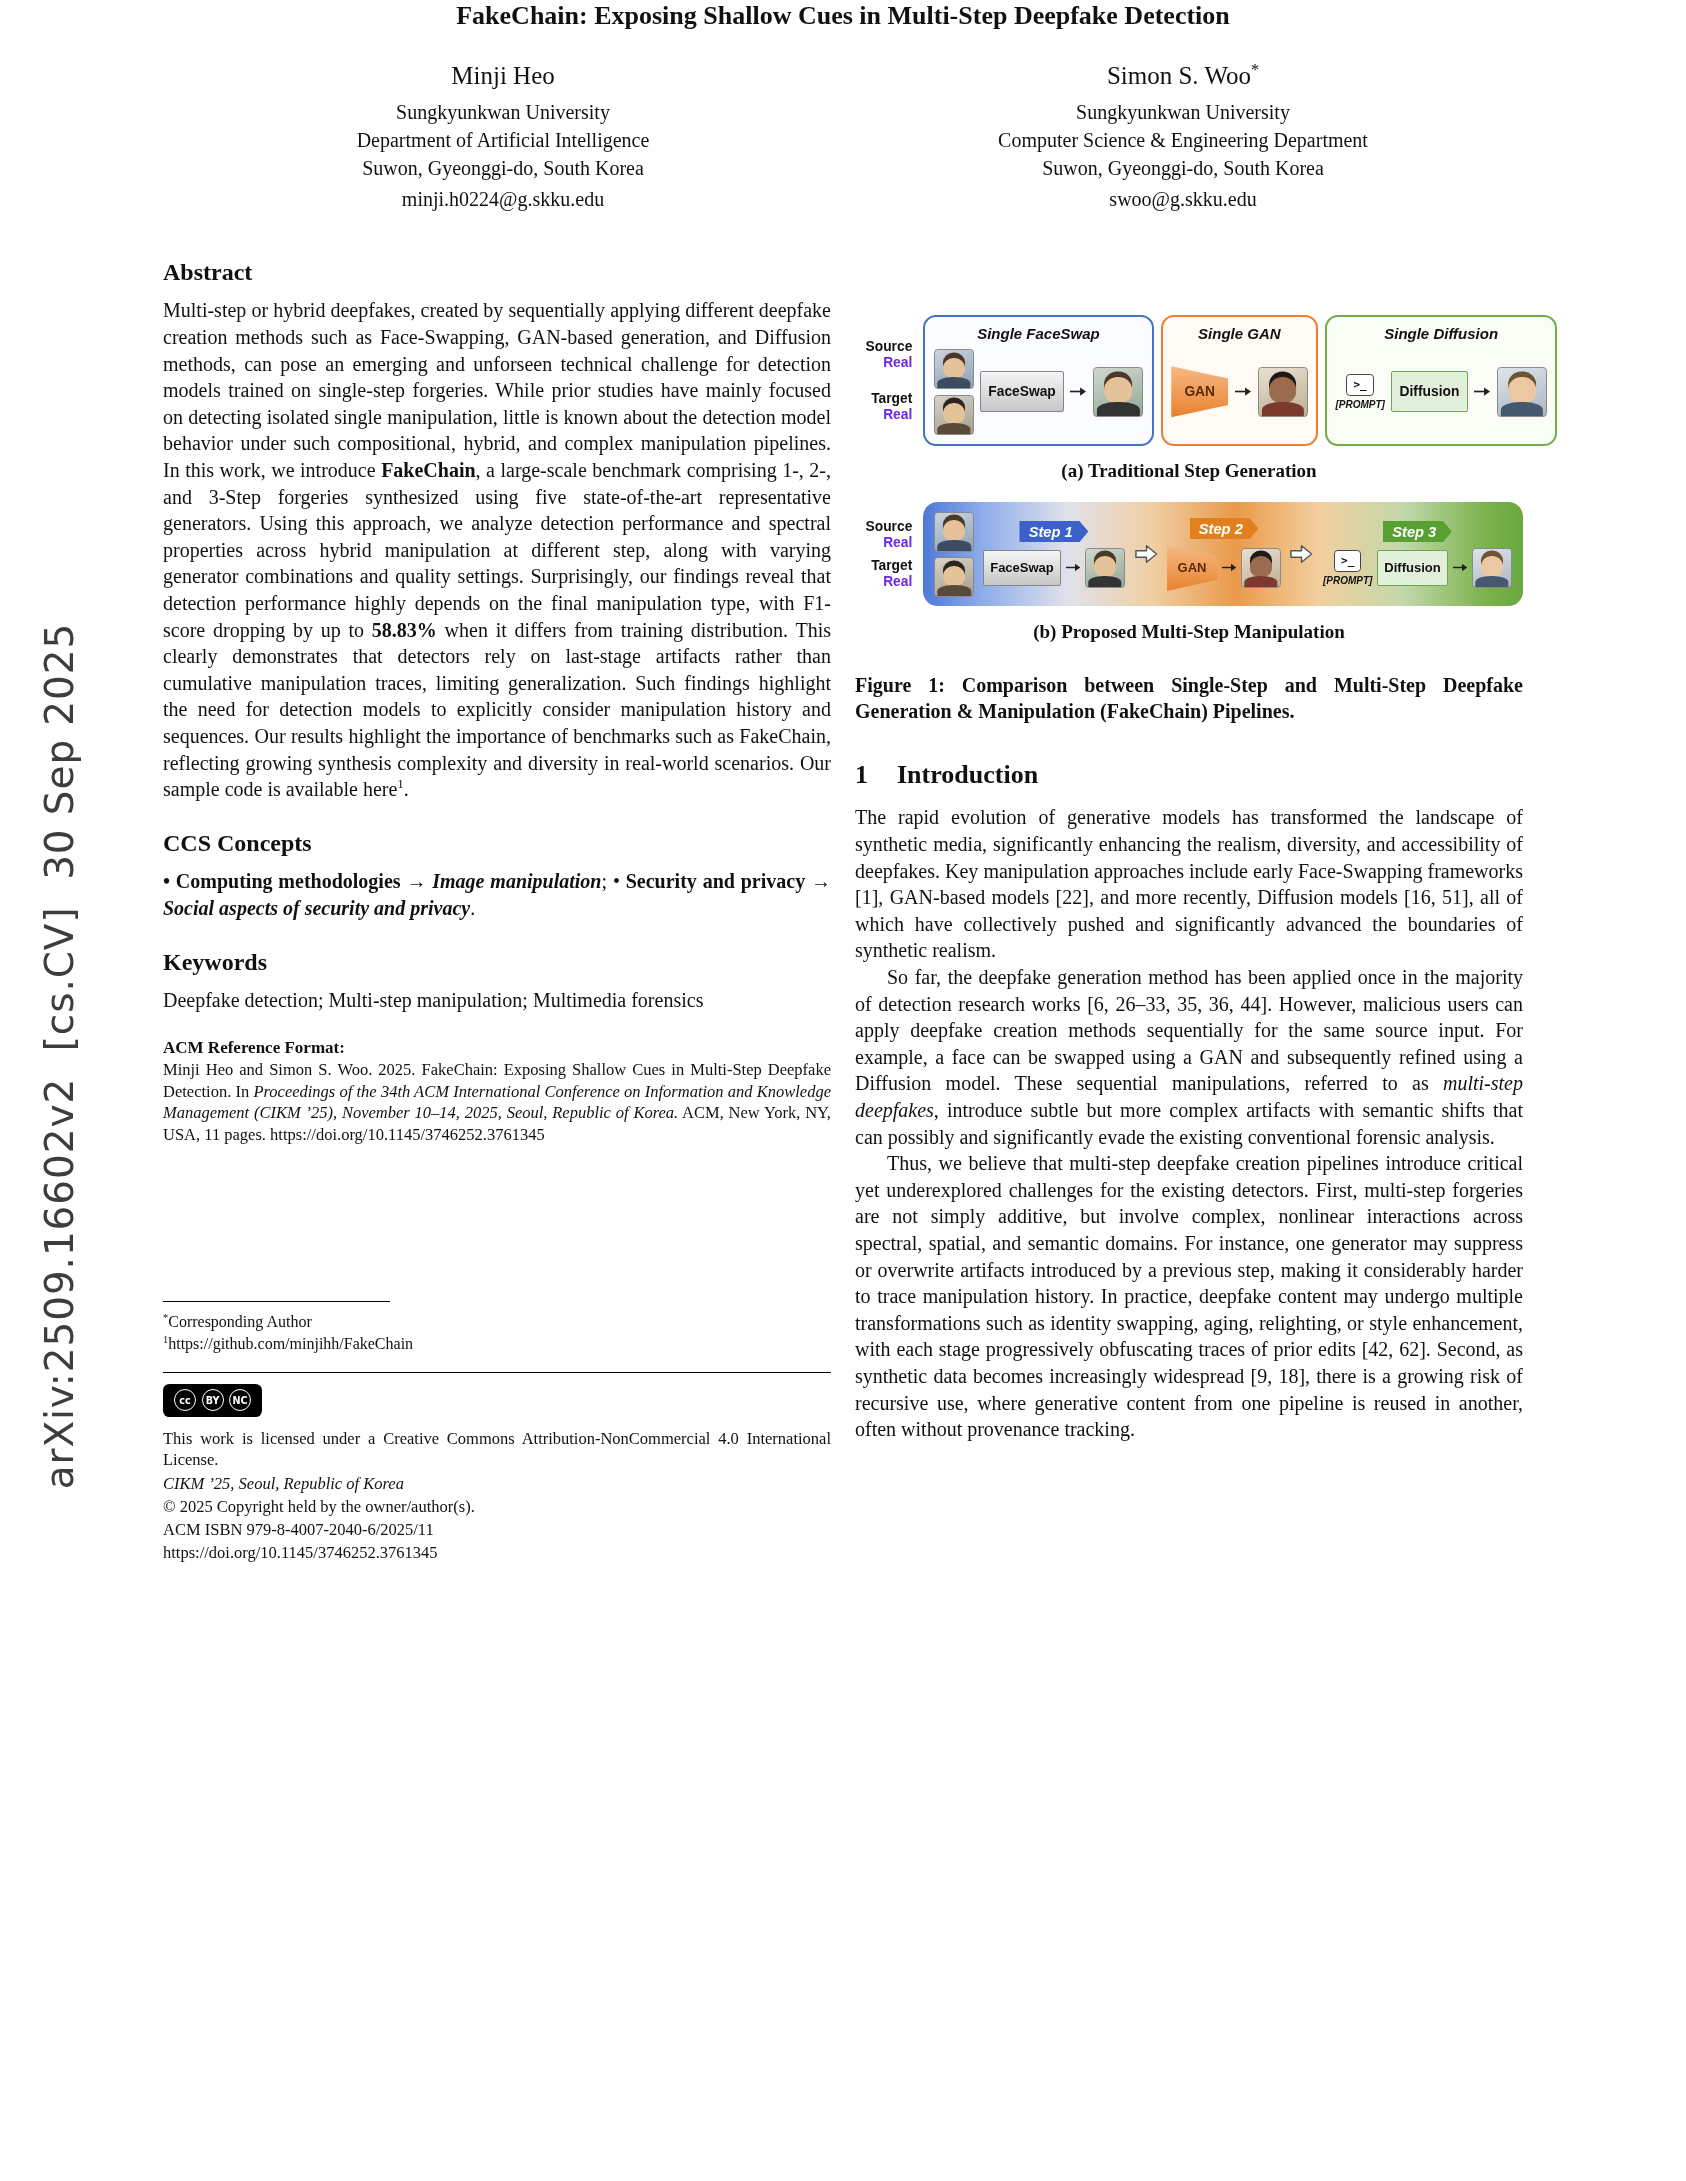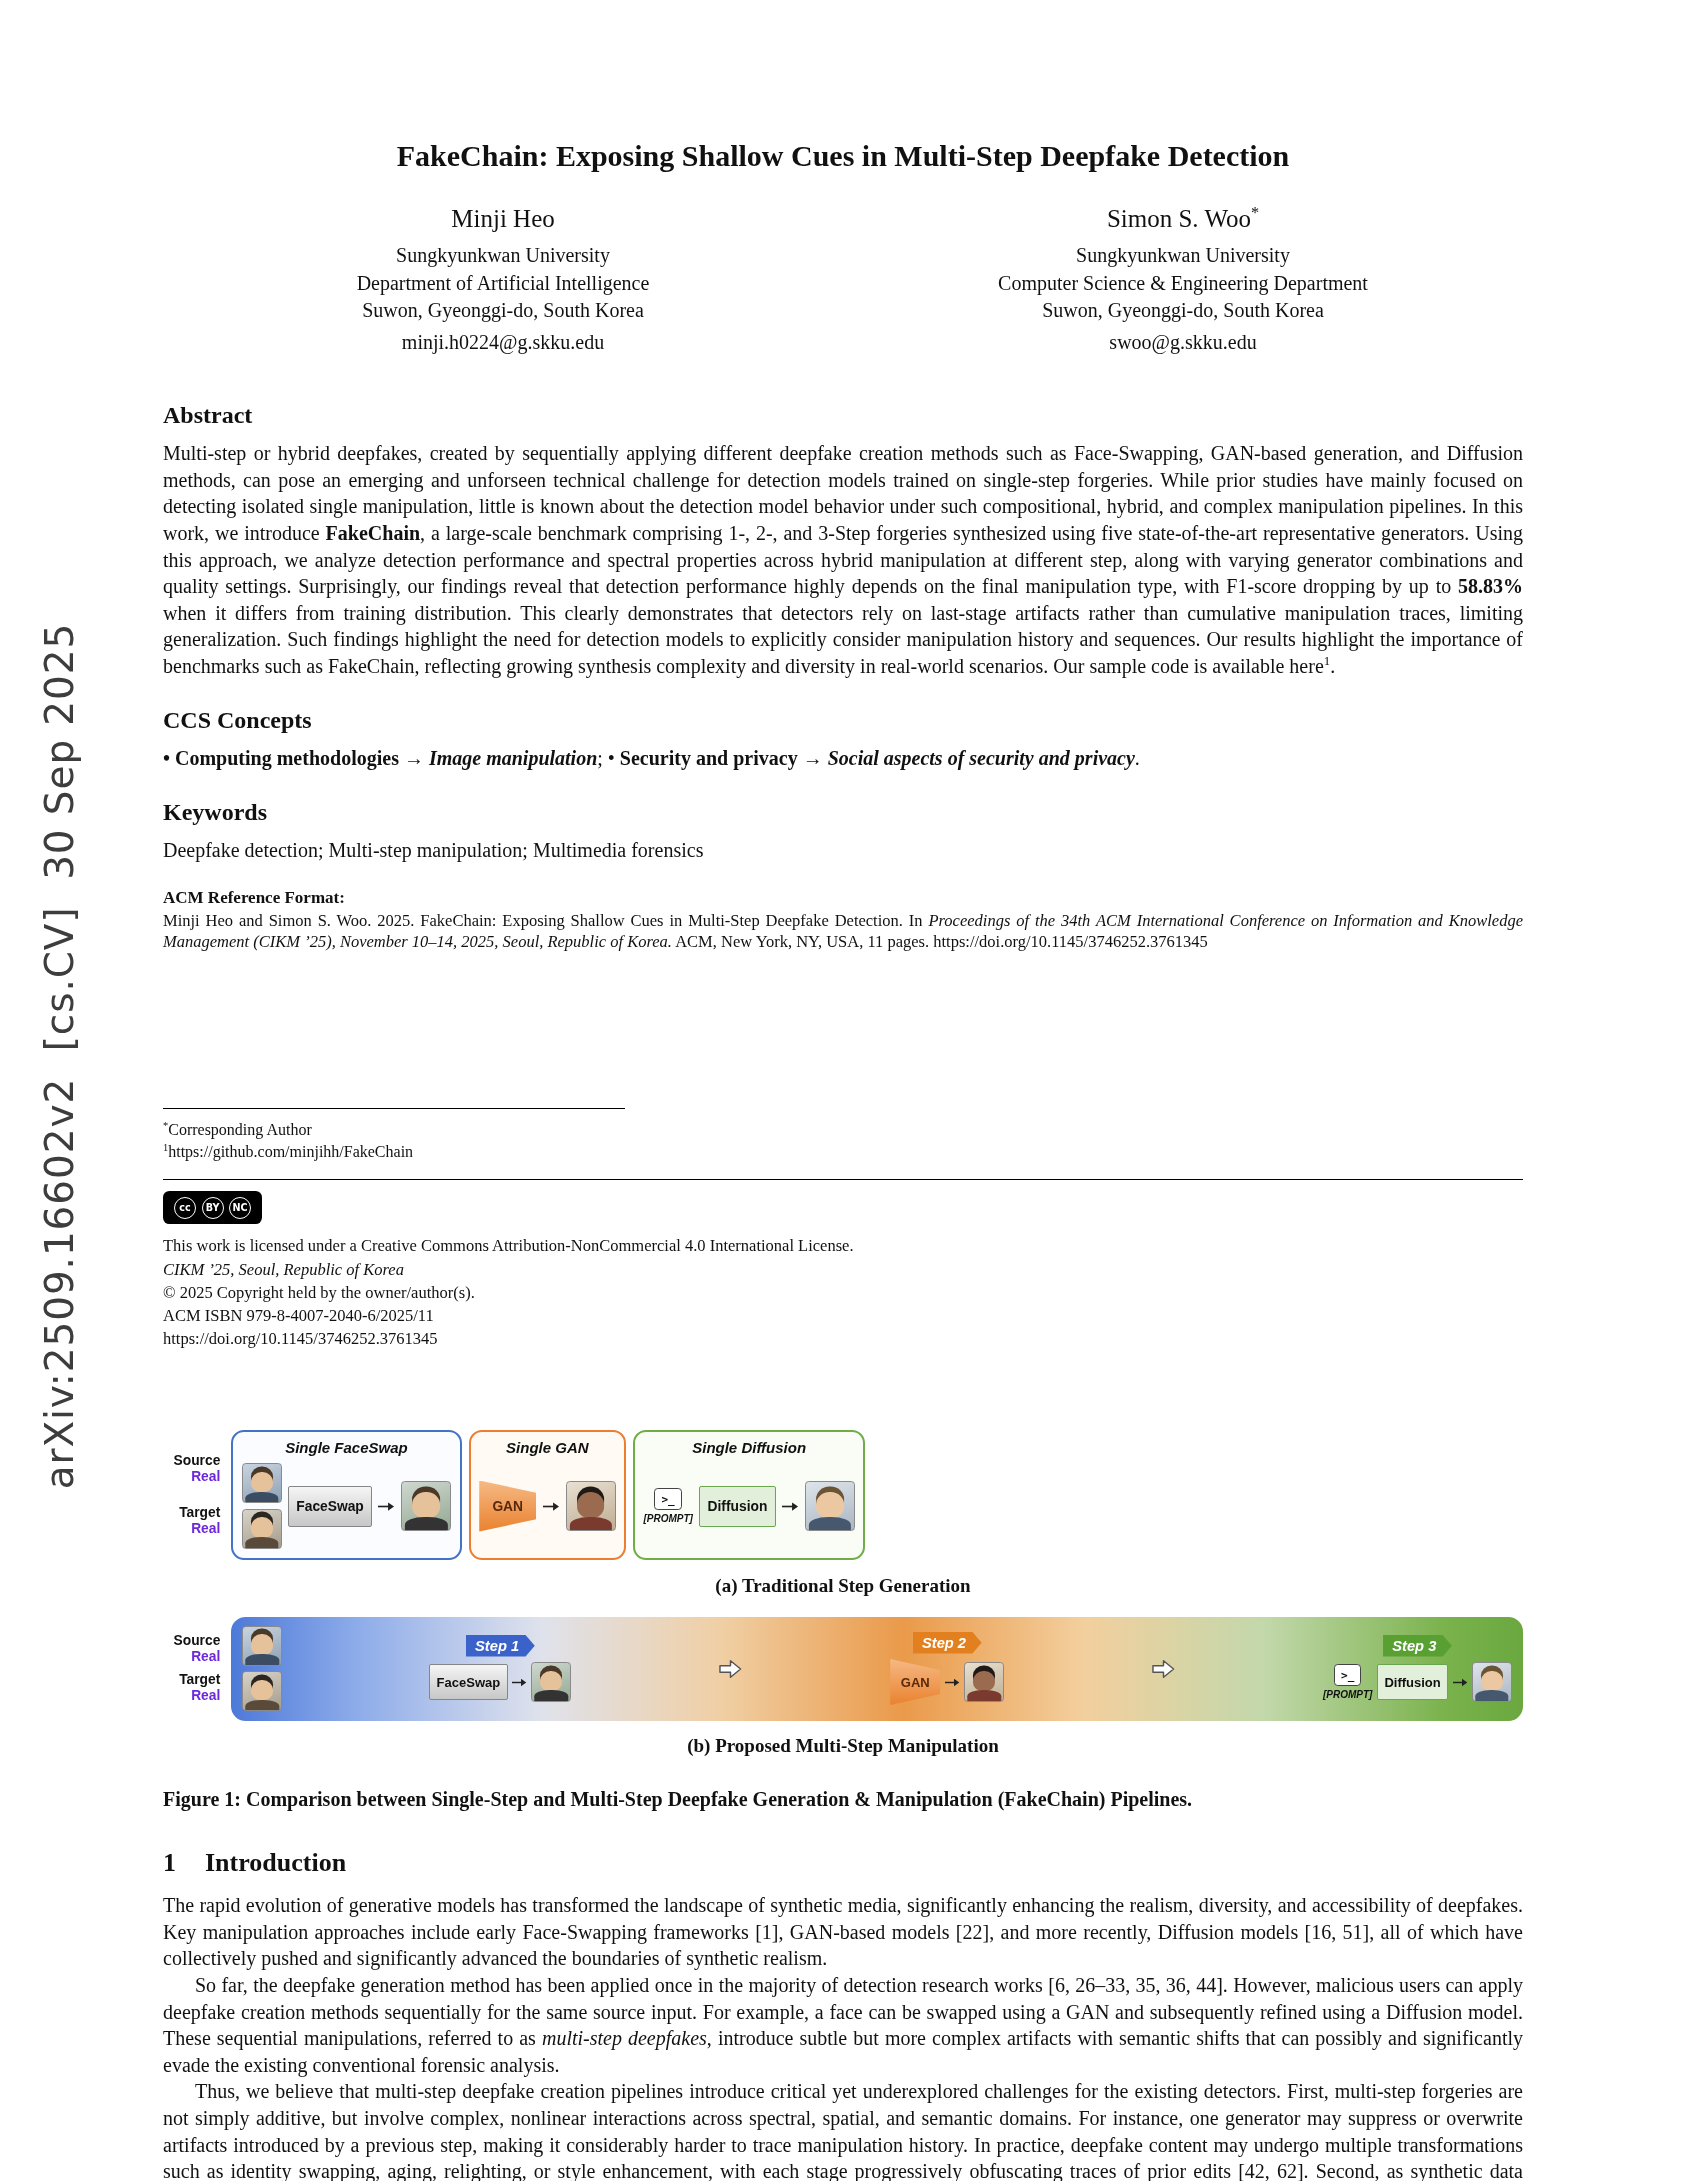--- a/index.html
+++ b/index.html
@@ -15,32 +15,32 @@
   .arxiv-strip {
     position:absolute; top:1056px; left:59px;
     transform:translate(-50%,-50%) rotate(-90deg);
     white-space:pre;
     font-family:"DejaVu Sans", sans-serif;
     font-size:39px; color:#3d3d3d; letter-spacing:0.9px;
   }
 
   
   .title {
-    padding-top:138px; margin:0 auto; max-width:1047px;
-    text-align:center; font-size:30px; font-weight:bold; line-height:1.2;
+    margin:0 auto; max-width:1047px;
+    text-align:center; font-size:26px; font-weight:bold; line-height:1.2;
   }
   .authors { display:flex; margin-top:31px; padding:0 163px; }
   .author { flex:1; text-align:center; }
   .author .name { font-size:25px; margin-bottom:9.2px; }
   .author .line { font-size:20px; line-height:1.38; }
   .author .email { font-size:20px; margin-top:3.7px; }
   sup { font-size:65%; vertical-align:super; line-height:0; }
 
   
-  .columns { display:flex; gap:24px; padding:0 163px; margin-top:46px; align-items:flex-start;flex-direction:column; }
+  .columns { display:flex; gap:24px; padding:0 163px; margin-top:46px; align-items:flex-start; }
   .col { flex:1; min-width:0; }
 
   h2.part-heading { font-size:24px; font-weight:bold; margin:27.5px 0 11px; }
   .col h2.first { margin-top:0; }
   .body-text { font-size:20px; line-height:1.33; text-align:justify; }
   .indent { text-indent:1.6em; }
   .ref-heading { font-weight:bold; font-size:17px; margin-top:24px; margin-bottom:1.8px; }
   .small { font-size:16.5px; line-height:1.3; text-align:justify; }
 
   .footnote-rule { width:34%; border-top:1.5px solid #000; margin-top:156px; margin-bottom:9.2px; }

